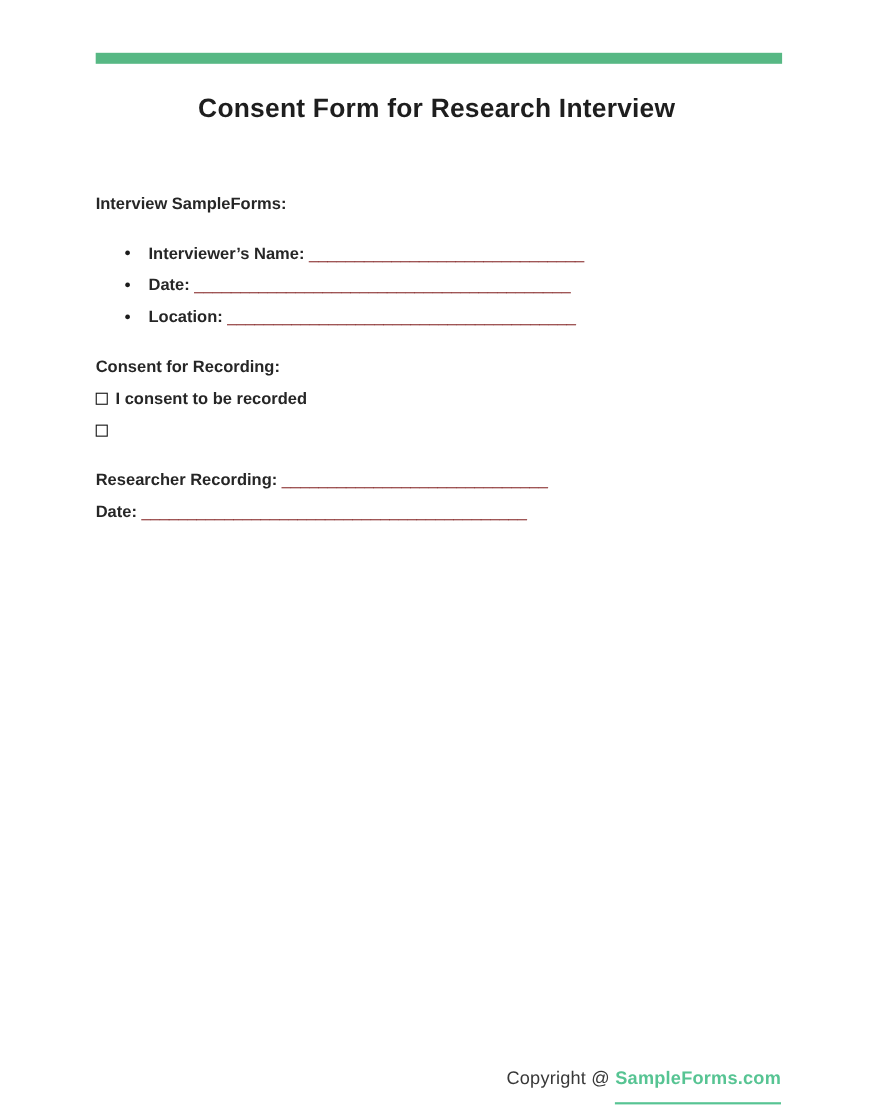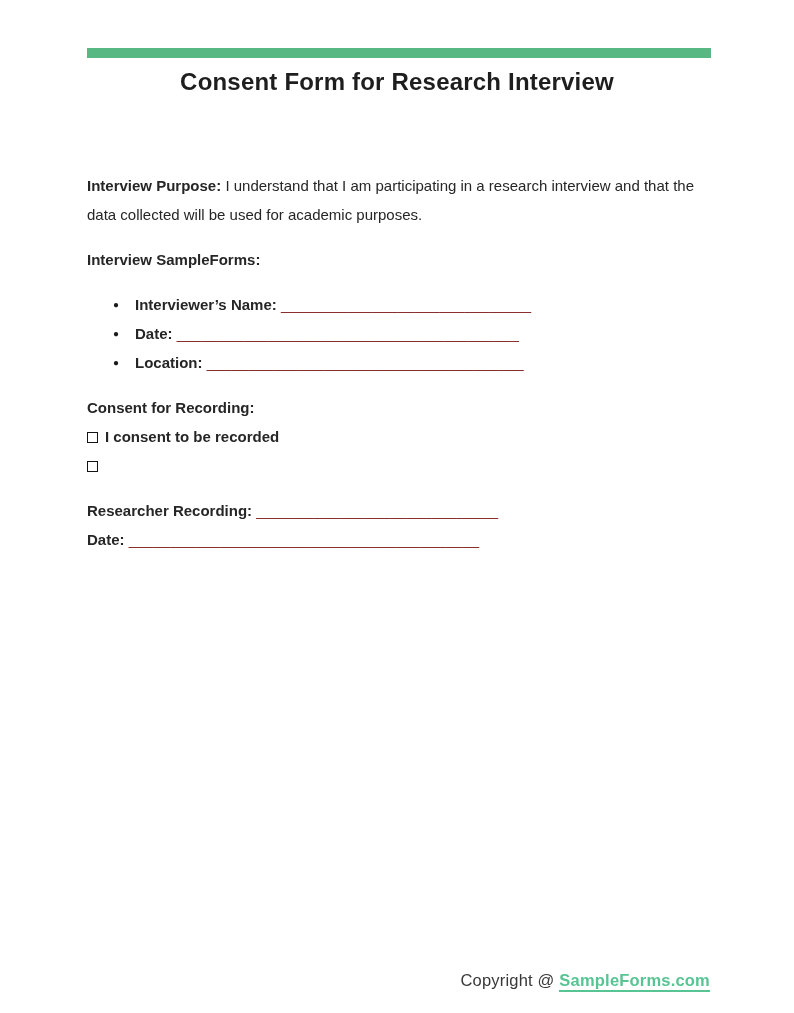--- a/index.html
+++ b/index.html
@@ -17,21 +17,21 @@
   .accent-bar {
     position: absolute;
     left: 87px;
     top: 48px;
     width: 624px;
     height: 10px;
     background: #57b884;
   }
   .doc-title {
     position: absolute;
-    top: 68px;
+    top: 85px;
     left: 0;
     right: 0;
     text-align: center;
     font-size: 24px;
     line-height: 28px;
     font-weight: 700;
     color: #1e1e1e;
     letter-spacing: 0.2px;
   }
   .content {
@@ -74,39 +74,35 @@
     line-height: 24px;
     letter-spacing: 0.2px;
     color: #383838;
     white-space: nowrap;
   }
   .footer-link {
     font-weight: 700;
     color: #57c493;
     text-decoration: none;
     border-bottom: 2px solid #57c493;
-    padding-bottom: 1px;
+    padding-bottom: 13px;
     cursor: pointer;
   }
 </style>
 </head>
 <body>
 
 <div class="page">
 
   <div class="accent-bar"></div>
 
   <h1 class="doc-title">Consent Form for Research Interview</h1>
 
   <div class="content">
 
-    <p>
-      <strong>Interview Purpose:</strong>
-      <span>I understand that I am participating in a research interview and that the data collected will be used for academic purposes.</span>
-    </p>
 
     <p>
       <strong>Interview SampleForms:</strong>
     </p>
 
     <ul class="info-list">
       <li>
         <span class="bullet">●</span>
         <strong>Interviewer’s Name:</strong>
         <span class="uline">______________________________</span>

